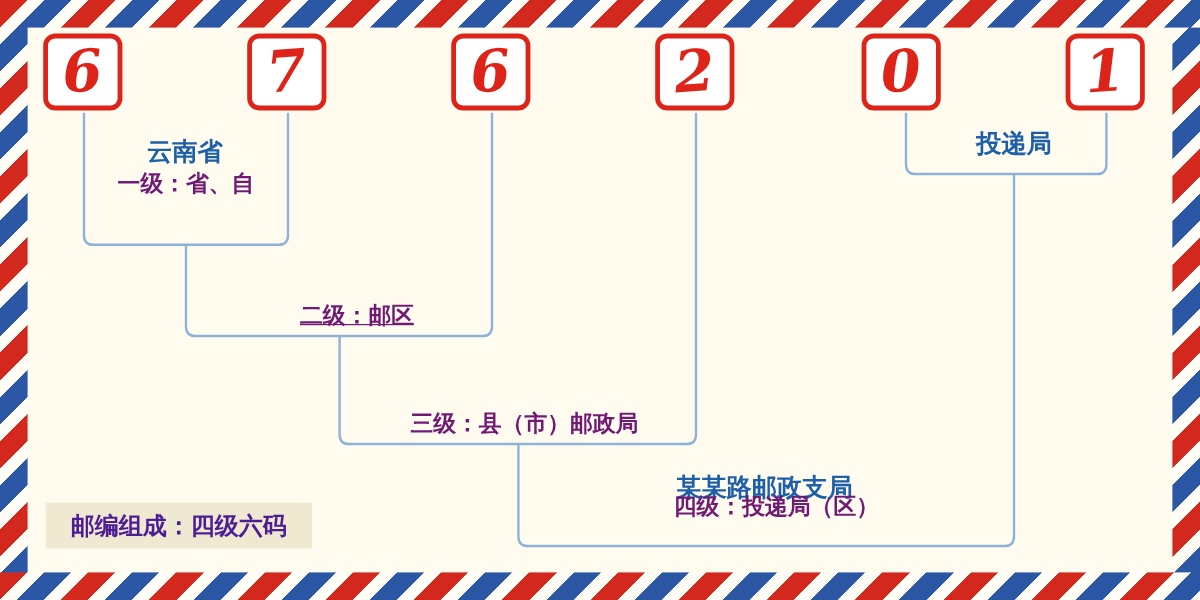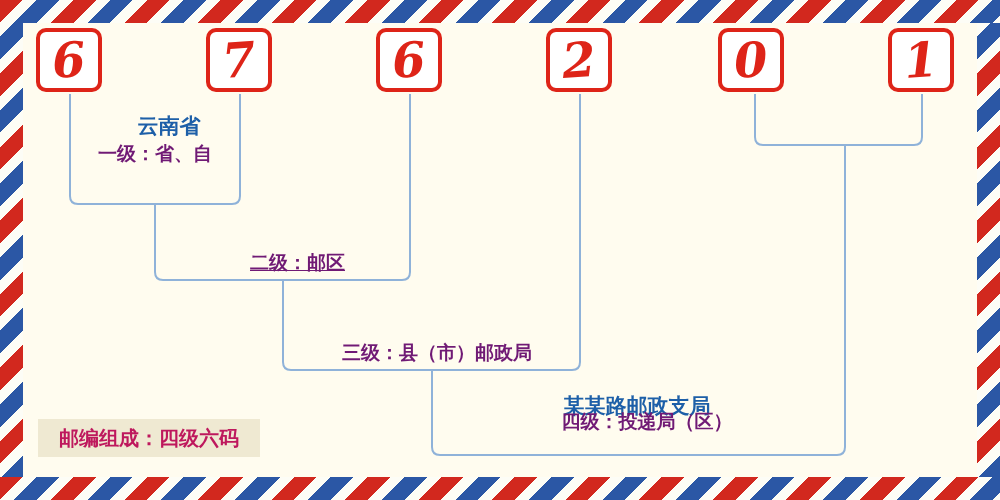--- a/index.html
+++ b/index.html
@@ -29,21 +29,21 @@
 
   .lines{position:absolute;left:0;top:0;width:1000px;height:500px;pointer-events:none;}
 
   .lbl{position:absolute;text-align:center;white-space:nowrap;}
   .lbl-blue{color:#1d5fa8;font-weight:bold;font-size:21px;}
   .lbl-red{color:#701a75;font-weight:bold;font-size:19px;}
   .lbl-red .line{display:block;line-height:23px;}
 
   .badge{
     position:absolute;left:38px;top:419px;width:222px;height:38px;
-    background:#efe9d2;color:#be185d;font-weight:bold;font-size:20px;
+    background:#efe9d2;color:#4c1d95;font-weight:bold;font-size:20px;
     display:flex;align-items:center;justify-content:center;
   }
 </style>
 </head>
 <body>
 
 <div class="canvas">
 
   <div class="stripe left"></div>
   <div class="stripe right"></div>
@@ -72,28 +72,29 @@
   <div class="digit-box" style="left:546px">
     <span class="digit">2</span>
   </div>
   <div class="digit-box" style="left:718px">
     <span class="digit">0</span>
   </div>
   <div class="digit-box" style="left:888px">
     <span class="digit">1</span>
   </div>
 
-  <div class="lbl lbl-blue" style="left:89px;top:112px;width:160px;">云南省</div>
+  <div class="lbl lbl-blue" style="left:74px;top:112px;width:160px;">云南省</div>
   <div class="lbl lbl-red" style="left:65px;top:142px;width:180px;">
     <span class="line">一级：省、自</span>
   </div>
 
   <div class="lbl lbl-red" style="left:215px;top:250px;width:165px;text-decoration:underline;">二级：邮区</div>
 
   <div class="lbl lbl-red" style="left:317px;top:340px;width:240px;">三级：县（市）邮政局</div>
 
   <div class="lbl lbl-blue" style="left:527px;top:392px;width:220px;">某某路邮政支局</div>
   <div class="lbl lbl-red" style="left:527px;top:409px;width:240px;">四级：投递局（区）</div>
 
+  <div class="lbl lbl-blue" style="left:765px;top:106px;width:160px;">投递局</div>
 
   <div class="badge">邮编组成：四级六码</div>
 
 </div>
 
 </body></html>

